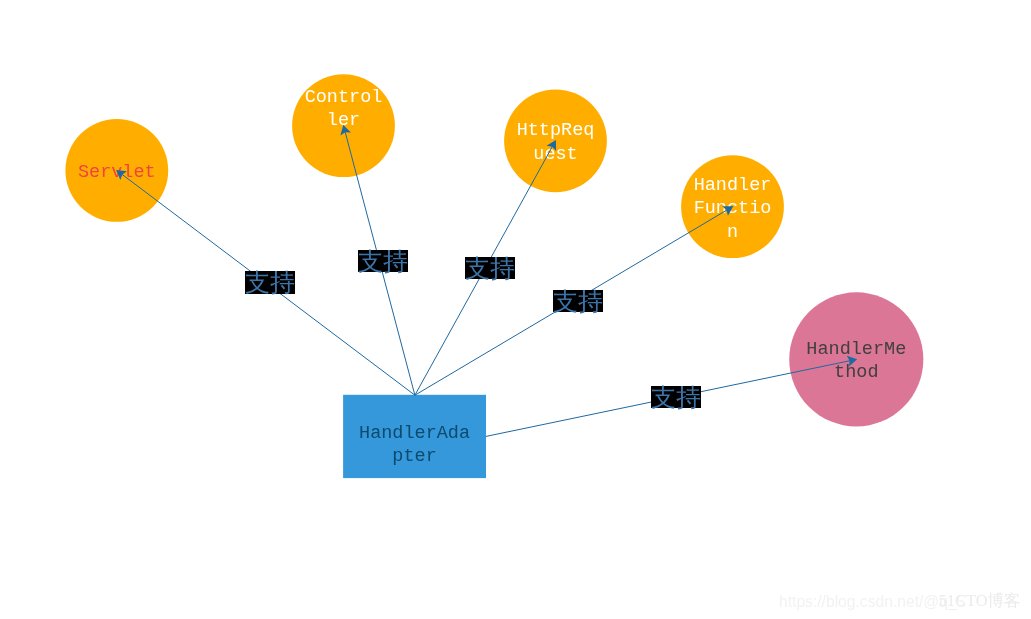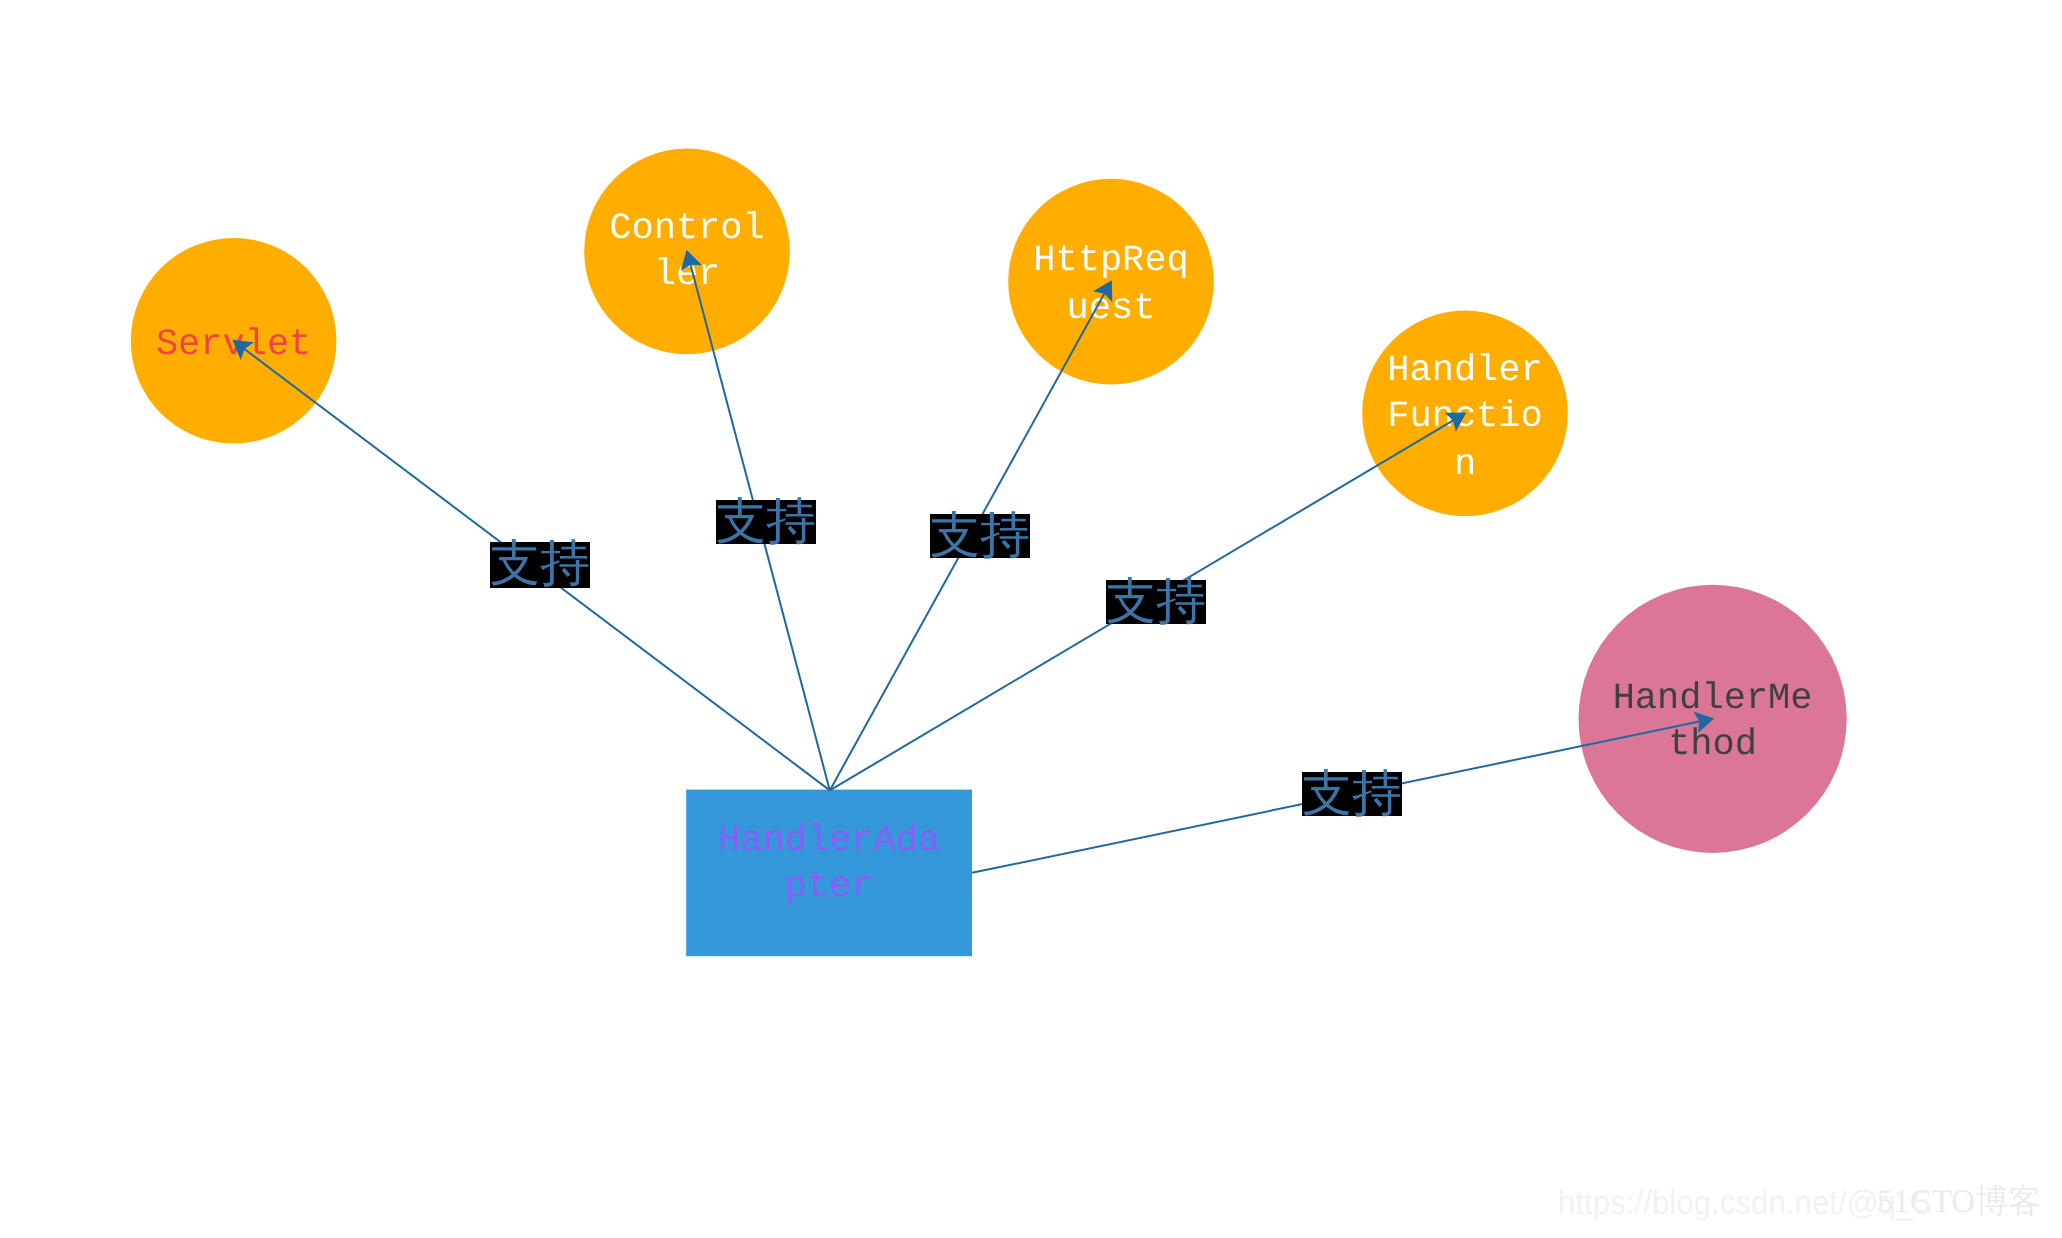--- a/index.html
+++ b/index.html
@@ -33,25 +33,25 @@
       <circle cx="116.8" cy="170.4" r="51.4" fill="#ffae00"></circle>
       <circle cx="343.5" cy="125.7" r="51.4" fill="#ffae00"></circle>
       <circle cx="555.5" cy="140.8" r="51.4" fill="#ffae00"></circle>
       <circle cx="732.5" cy="206.7" r="51.4" fill="#ffae00"></circle>
       <circle cx="856.3" cy="359.4" r="67.05" fill="#dc7697"></circle>
       <rect x="343.1" y="394.8" width="142.9" height="83.3" fill="#3498db"></rect>
     </svg>
 
   <div id="labels">
       <div class="node-label" style="color: #ef4444; width: 79.5px; left: 77.05px; top: 160.9px;">Servlet</div>
-      <div class="node-label" style="color: rgb(255, 255, 255); width: 79.5px; left: 303.75px; top: 103px;">Controller</div>
+      <div class="node-label" style="color: rgb(255, 255, 255); width: 79.5px; left: 303.75px; top: 86px;">Controller</div>
       <div class="node-label" style="color: rgb(255, 255, 255); width: 79.5px; left: 515.75px; top: 119.3px;">HttpRequest</div>
       <div class="node-label" style="color: rgb(255, 255, 255); width: 79.5px; left: 692.75px; top: 173.7px; text-align: center;">HandlerFunction</div>
       <div class="node-label" style="color: #404040; width: 101.5px; left: 805.55px; top: 337.9px;">HandlerMethod</div>
-      <div class="node-label" style="color: #8b5cf6; width: 115px; left: 357.05px; top: 409px;">HandlerAdapter</div>
+      <div class="node-label" style="color: #0c4a6e; width: 115px; left: 357.05px; top: 422px;">HandlerAdapter</div>
     </div>
 
   <svg class="layer" id="edges" viewBox="0 0 1031 619">
       <g>
         <line x1="414.9" y1="395.2" x2="116.8" y2="170.4" stroke="#1f69a0" stroke-width="1"></line>
       </g>
       <g>
         <line x1="414.9" y1="395.2" x2="343.5" y2="125.7" stroke="#1f69a0" stroke-width="1"></line>
       </g>
       <g>

